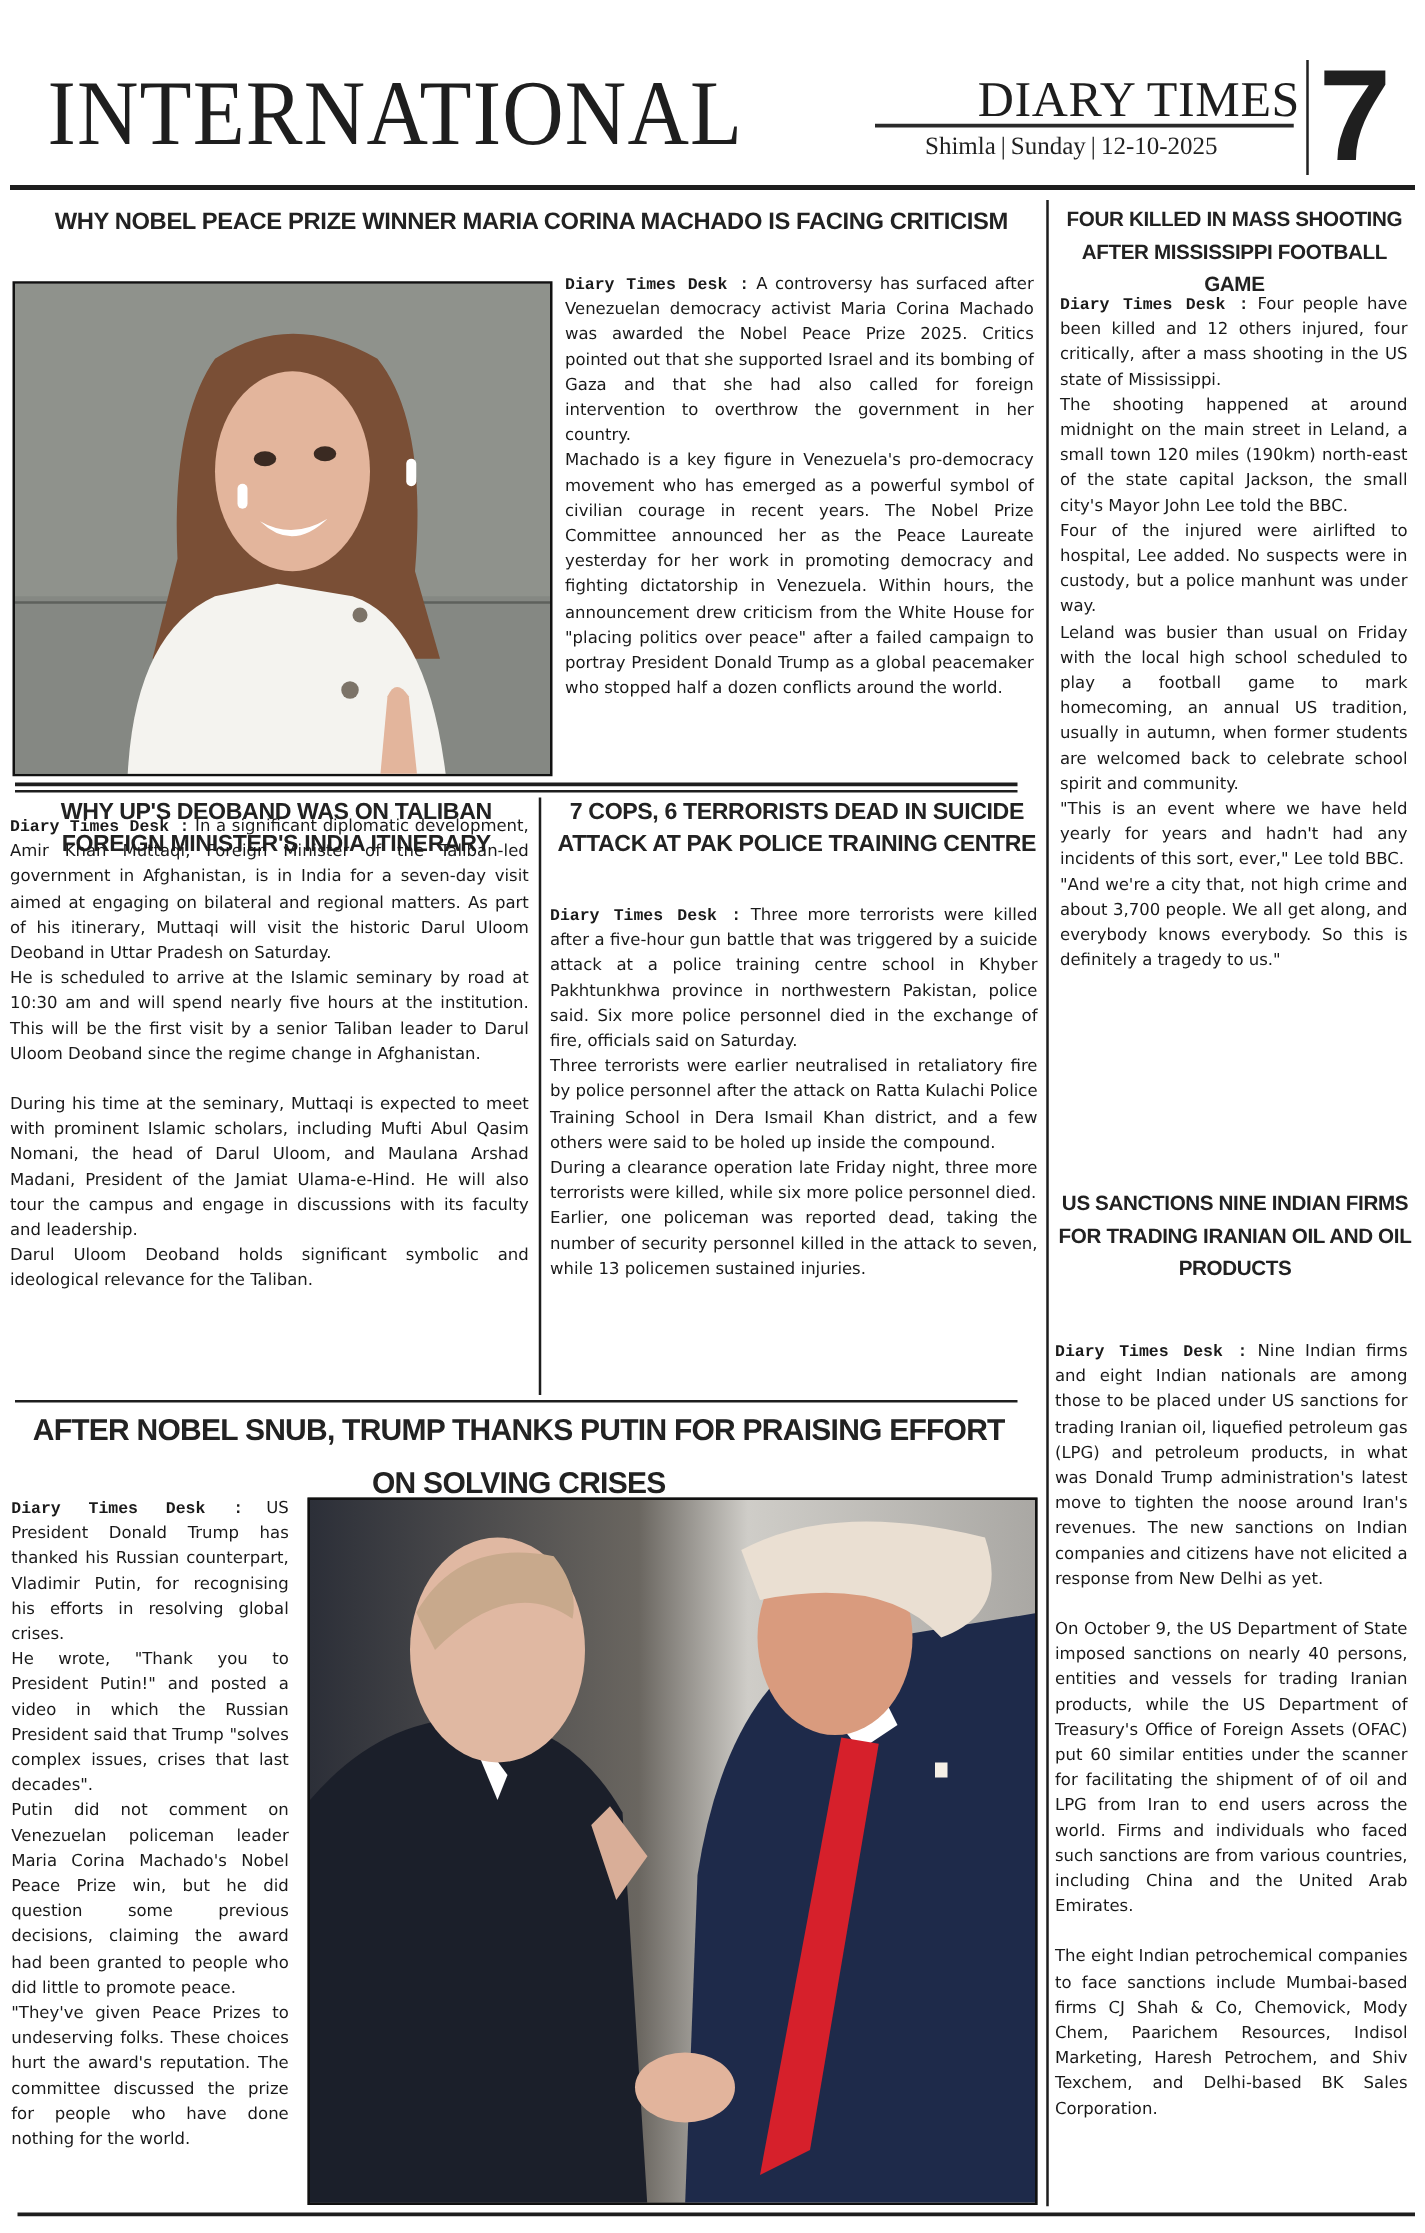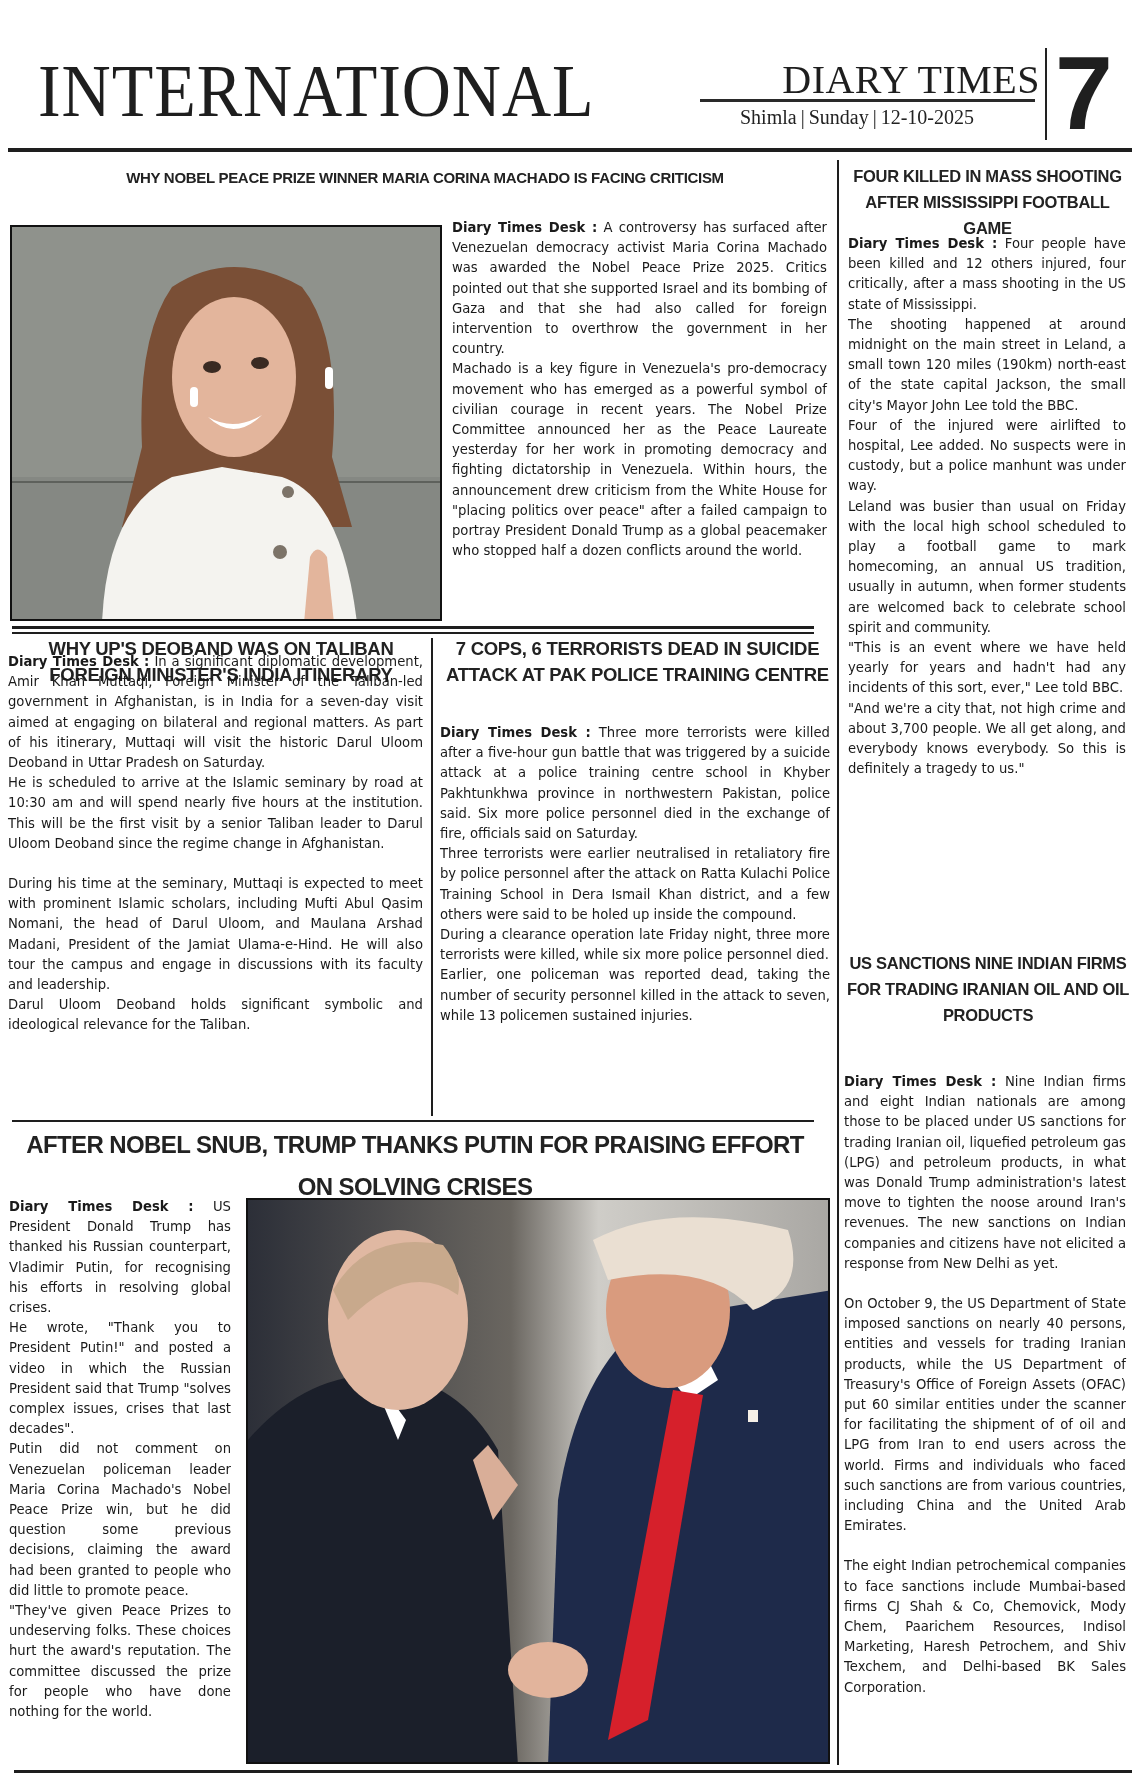--- a/index.html
+++ b/index.html
@@ -35,24 +35,24 @@
   .headline {
     font-family: "Liberation Sans", sans-serif; font-weight: 700; color: #222;
     text-align: center; text-transform: uppercase; letter-spacing: -0.3px;
   }
   .body-text {
     font-family: "DejaVu Sans", sans-serif; font-size: 13.2px; line-height: 20.2px;
     text-align: justify; color: #1a1a1a;
   }
   .body-text p { margin: 0; }
   .body-text p.gap { margin-top: 20px; }
-  .desk { font-weight: 700; }
-
-  
-  .s1-head { position: absolute; left: 40px; top: 163px; width: 770px; font-size: 15px; line-height: 29px; }
+  .desk { font-weight: 700; font-family: Liberation Mono, monospace; }
+
+  
+  .s1-head { position: absolute; left: 40px; top: 163px; width: 770px; font-size: 19px; line-height: 29px; }
   .photo1 {
     position: absolute; left: 10px; top: 225px; width: 432px; height: 396px;
     border: 2px solid #111; overflow: hidden;
     background: linear-gradient(180deg, #8e918c 0%, #7f827d 58%, #6f736e 58.5%, #858883 100%);
   }
   .s1-body { position: absolute; left: 452px; top: 218px; width: 375px; }
 
   .dbl-rule-1 { position: absolute; left: 12px; top: 626px; width: 802px; height: 3px; background: #1e1e1e; }
   .dbl-rule-2 { position: absolute; left: 12px; top: 632px; width: 802px; height: 2px; background: #1e1e1e; }
 

